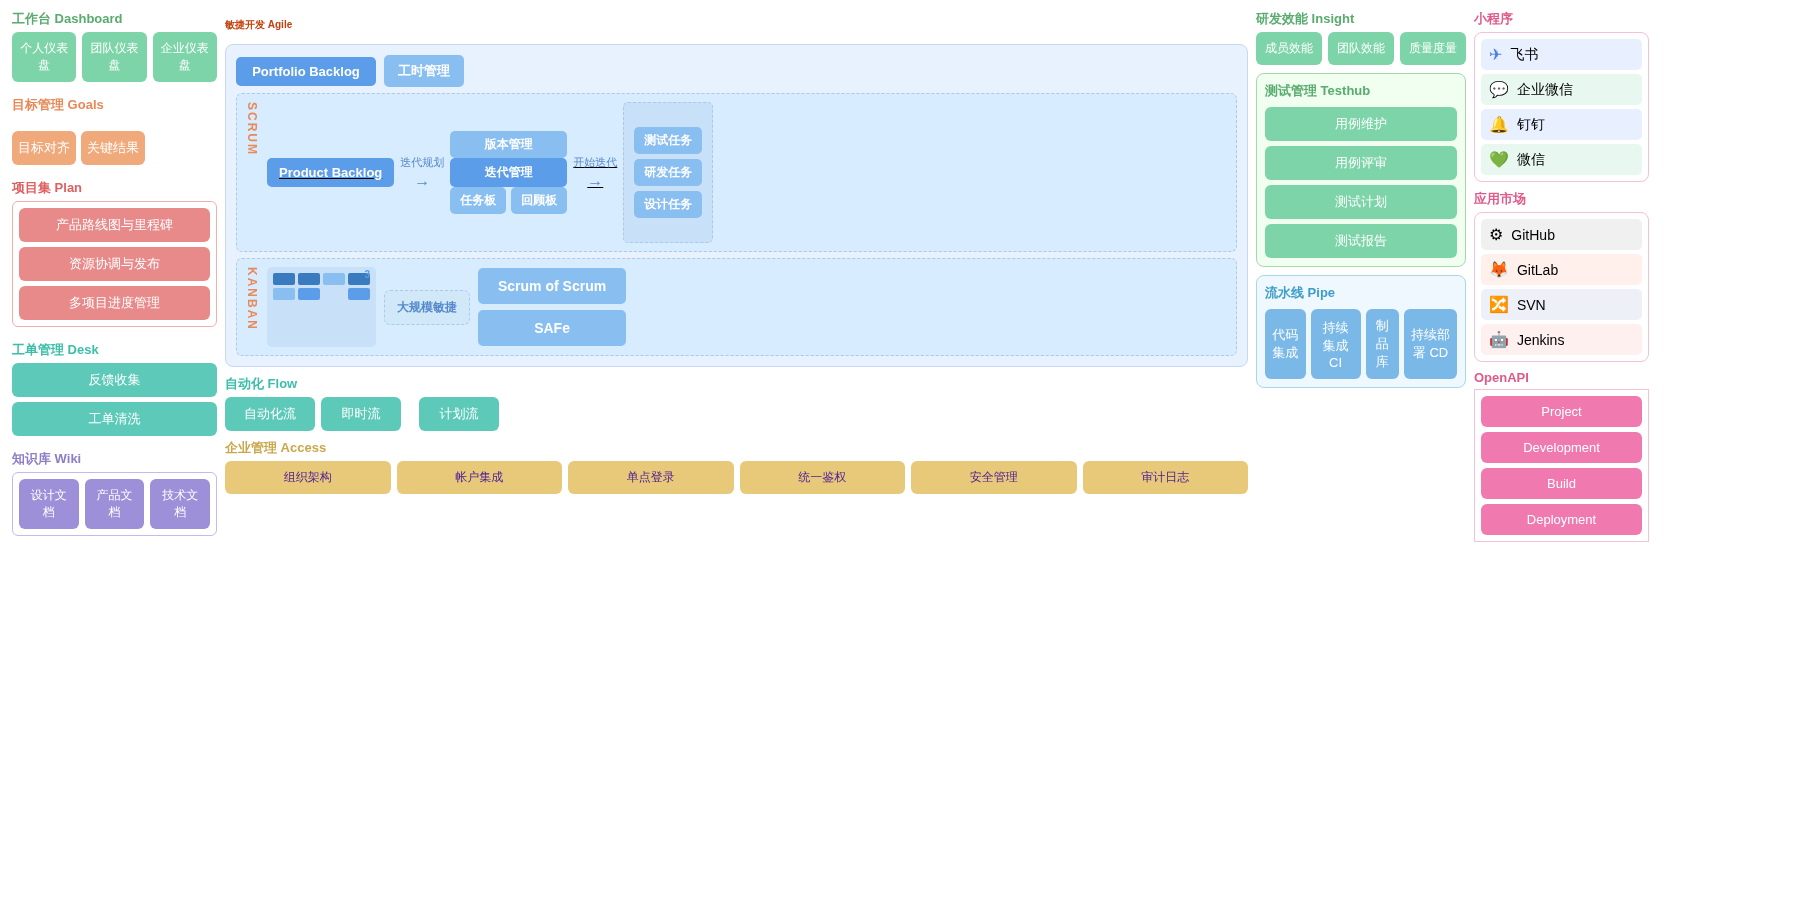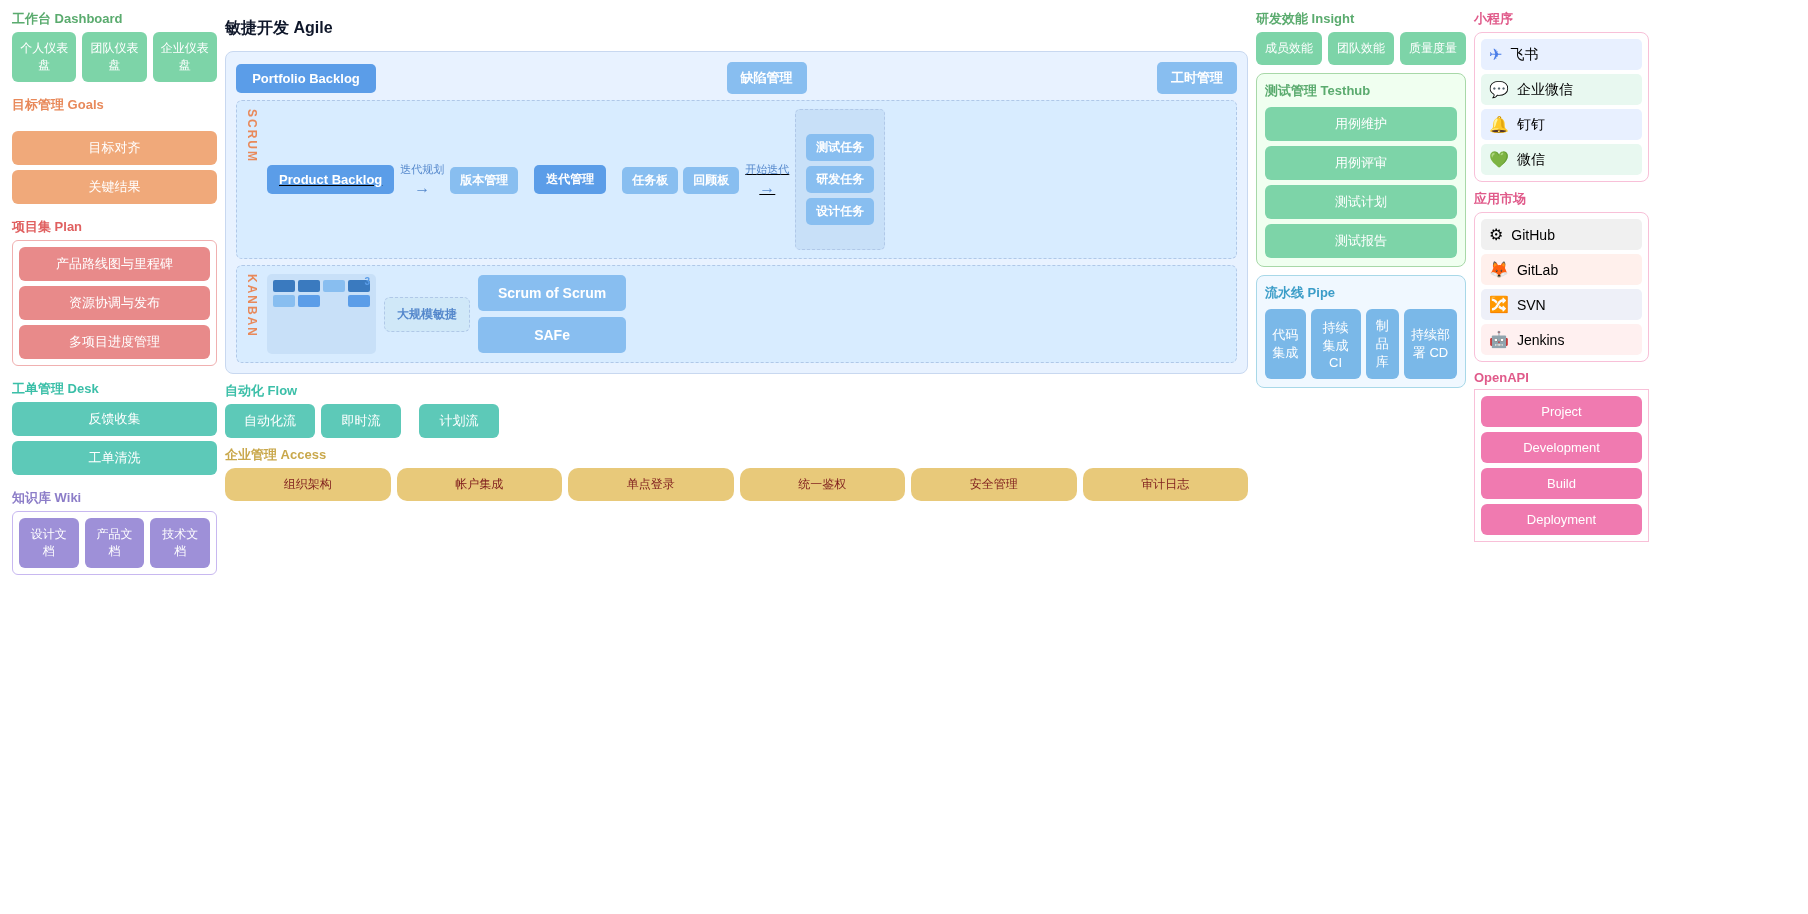--- a/index.html
+++ b/index.html
@@ -34,21 +34,21 @@
       font-weight: 500;
       text-align: center;
       cursor: pointer;
       border: none;
     }
     .btn-green { background: #7dd4a8; color: #fff; }
     .btn-orange { background: #f0a97a; color: #fff; }
     .btn-red { background: #e88a8a; color: #fff; }
     .btn-teal { background: #5dc9b8; color: #fff; }
     .btn-purple { background: #9e90d8; color: #fff; }
-    .btn-gold { background: #e8c97a; color: #7f1d1d; border-radius: 10px; }
+    .btn-gold { background: #e8c97a; color: #4c1d95; }
     .btn-pink { background: #f07ab0; color: #fff; }
     .btn-blue-mid { background: #7ab8e8; color: #fff; }
 
     
     .agile-outer {
       border: 1.5px solid #c8d8f0;
       border-radius: 8px;
       background: #e8f2ff;
       padding: 10px;
       position: relative;
@@ -280,21 +280,21 @@
       <div class="section-title green-title">工作台 Dashboard</div>
       <div style="display:flex;gap:6px;margin-top:2px;">
         <button class="btn btn-green" style="flex:1;font-size:12px;">个人仪表盘</button>
         <button class="btn btn-green" style="flex:1;font-size:12px;">团队仪表盘</button>
         <button class="btn btn-green" style="flex:1;font-size:12px;">企业仪表盘</button>
       </div>
     </div>
 
     <div style="margin-top:6px;">
       <div class="section-title orange-title">目标管理 Goals</div>
-      <div style="display:flex;flex-direction:column;gap:5px;margin-top:17px;">
+      <div style="display:flex;gap:5px;margin-top:17px;">
         <button class="btn btn-orange">目标对齐</button>
         <button class="btn btn-orange">关键结果</button>
       </div>
     </div>
 
     <div style="margin-top:6px;">
       <div class="section-title red-title">项目集 Plan</div>
       <div style="display:flex;flex-direction:column;gap:5px;margin-top:3px;border:1.5px solid #f0b0b0;border-radius:6px;padding:6px;">
         <button class="btn btn-red">产品路线图与里程碑</button>
         <button class="btn btn-red">资源协调与发布</button>
@@ -321,46 +321,43 @@
 
   </div>
 
   <div class="col2">
 
     <div style="display:flex;flex-direction:row;justify-content:space-between;align-items:flex-start;">
       
     </div>
 
     <div>
-      <div class="section-title" style="color:#0f172a;font-size:16px;">敏捷开发 Agile</div>
+      <div class="section-title" style="color:#c2410c;font-size:10px;">敏捷开发 Agile</div>
     </div>
 
     <div class="agile-outer">
 
       <div style="display:flex;flex-direction:row;gap:8px;align-items:center;">
         <div class="blue-box" style="min-width:140px;">Portfolio Backlog</div>
-        <div style="flex:1;display:flex;justify-content:center;">
-          <div class="blue-box-light">缺陷管理</div>
-        </div>
         <div class="blue-box-light">工时管理</div>
       </div>
 
       <div class="scrum-section">
         <div class="scrum-label">SCRUM</div>
         <div class="scrum-content">
 
           <div style="display:flex;flex-direction:row;gap:6px;align-items:center;">
             <div style="display:flex;flex-direction:column;gap:4px;align-items:center;text-decoration:underline;">
               <div class="blue-box" style="min-width:120px;">Product Backlog</div>
             </div>
             <div style="display:flex;flex-direction:column;align-items:center;gap:2px;">
               <span class="arrow-label" style="font-size:11px;color:#5588cc;">迭代规划</span>
               <span style="color:#5588cc;font-size:16px;">→</span>
             </div>
-            <div style="display:flex;flex-direction:row;gap:16px;align-items:flex-end;">
+            <div style="display:flex;flex-direction:column;gap:0;">
 
               <div class="blue-box-light" style="font-size:12px;padding:5px 10px;">版本管理</div>
 
               <div class="blue-box" style="font-size:12px;padding:6px 12px;">迭代管理</div>
 
               <div style="display:flex;gap:5px;">
                 <div class="blue-box-light" style="font-size:12px;padding:5px 10px;">任务板</div>
                 <div class="blue-box-light" style="font-size:12px;padding:5px 10px;">回顾板</div>
               </div>
             </div>

